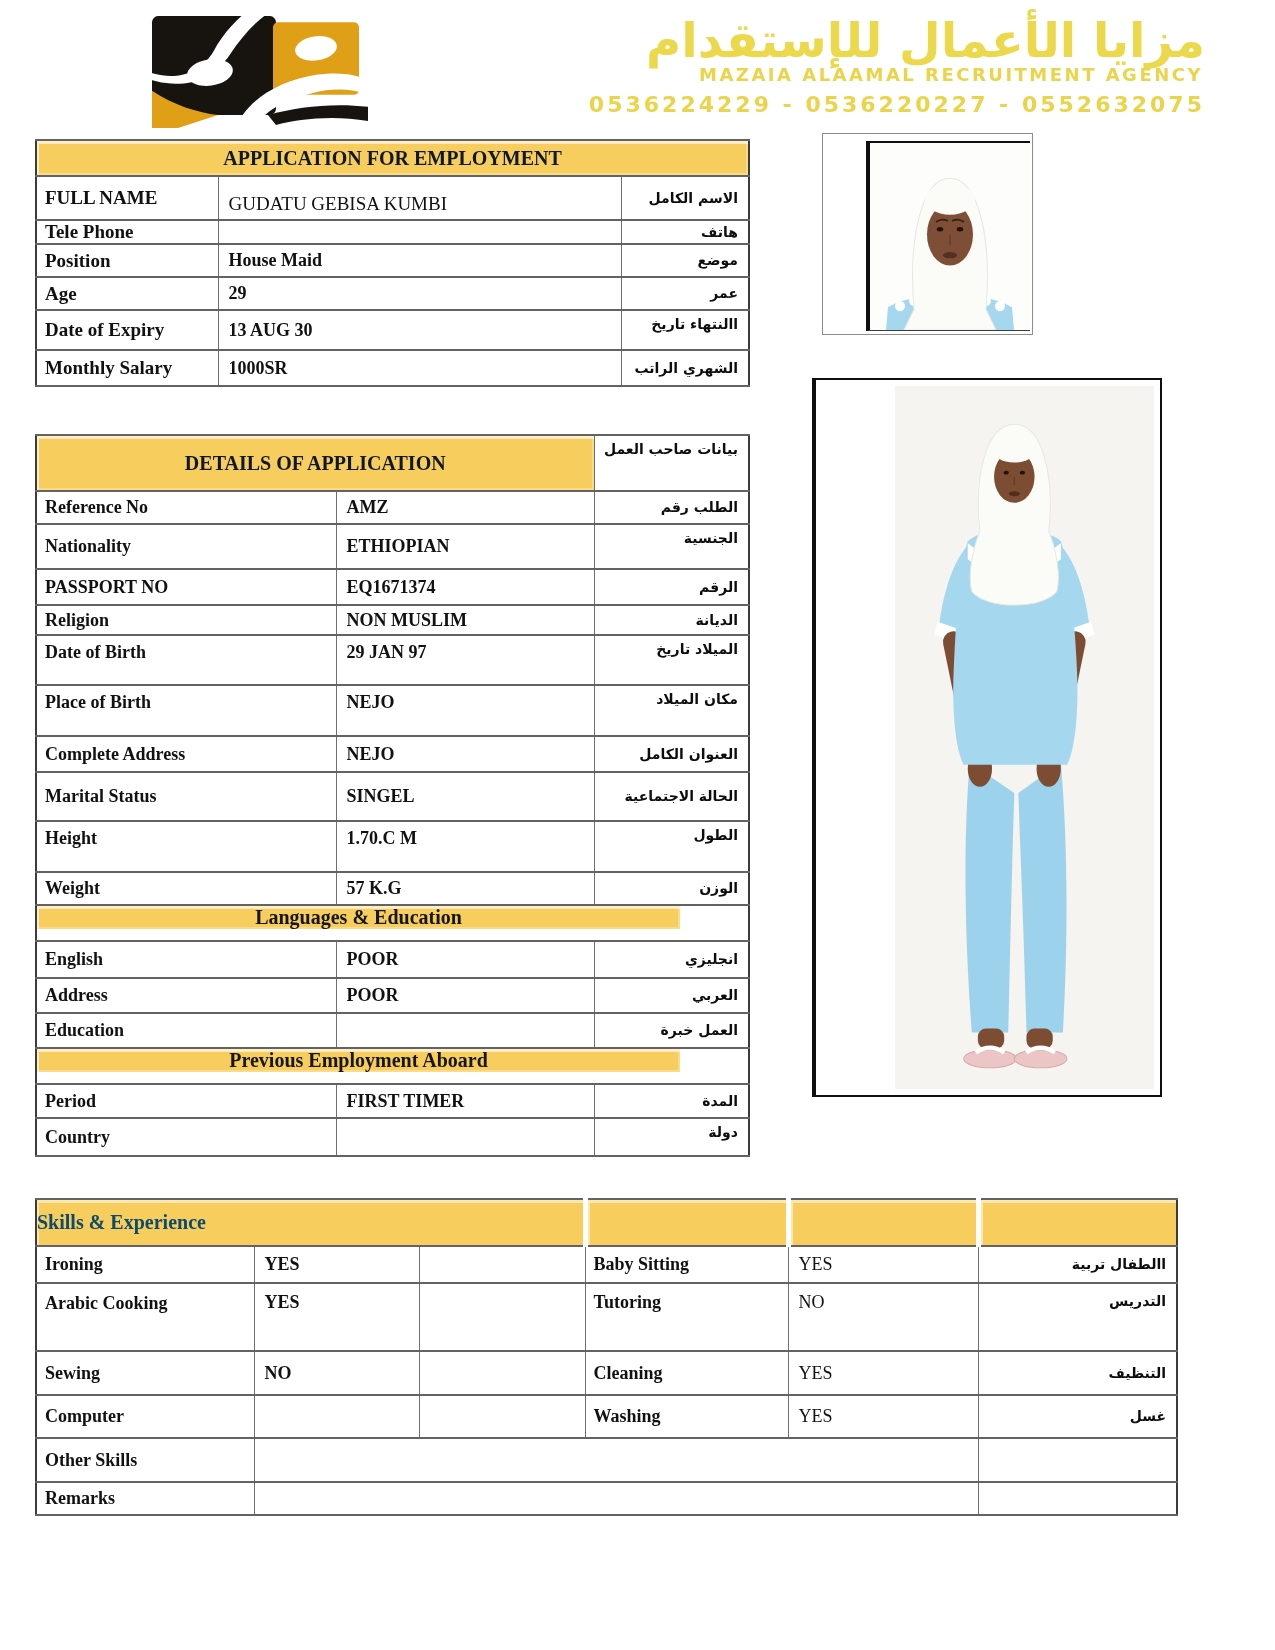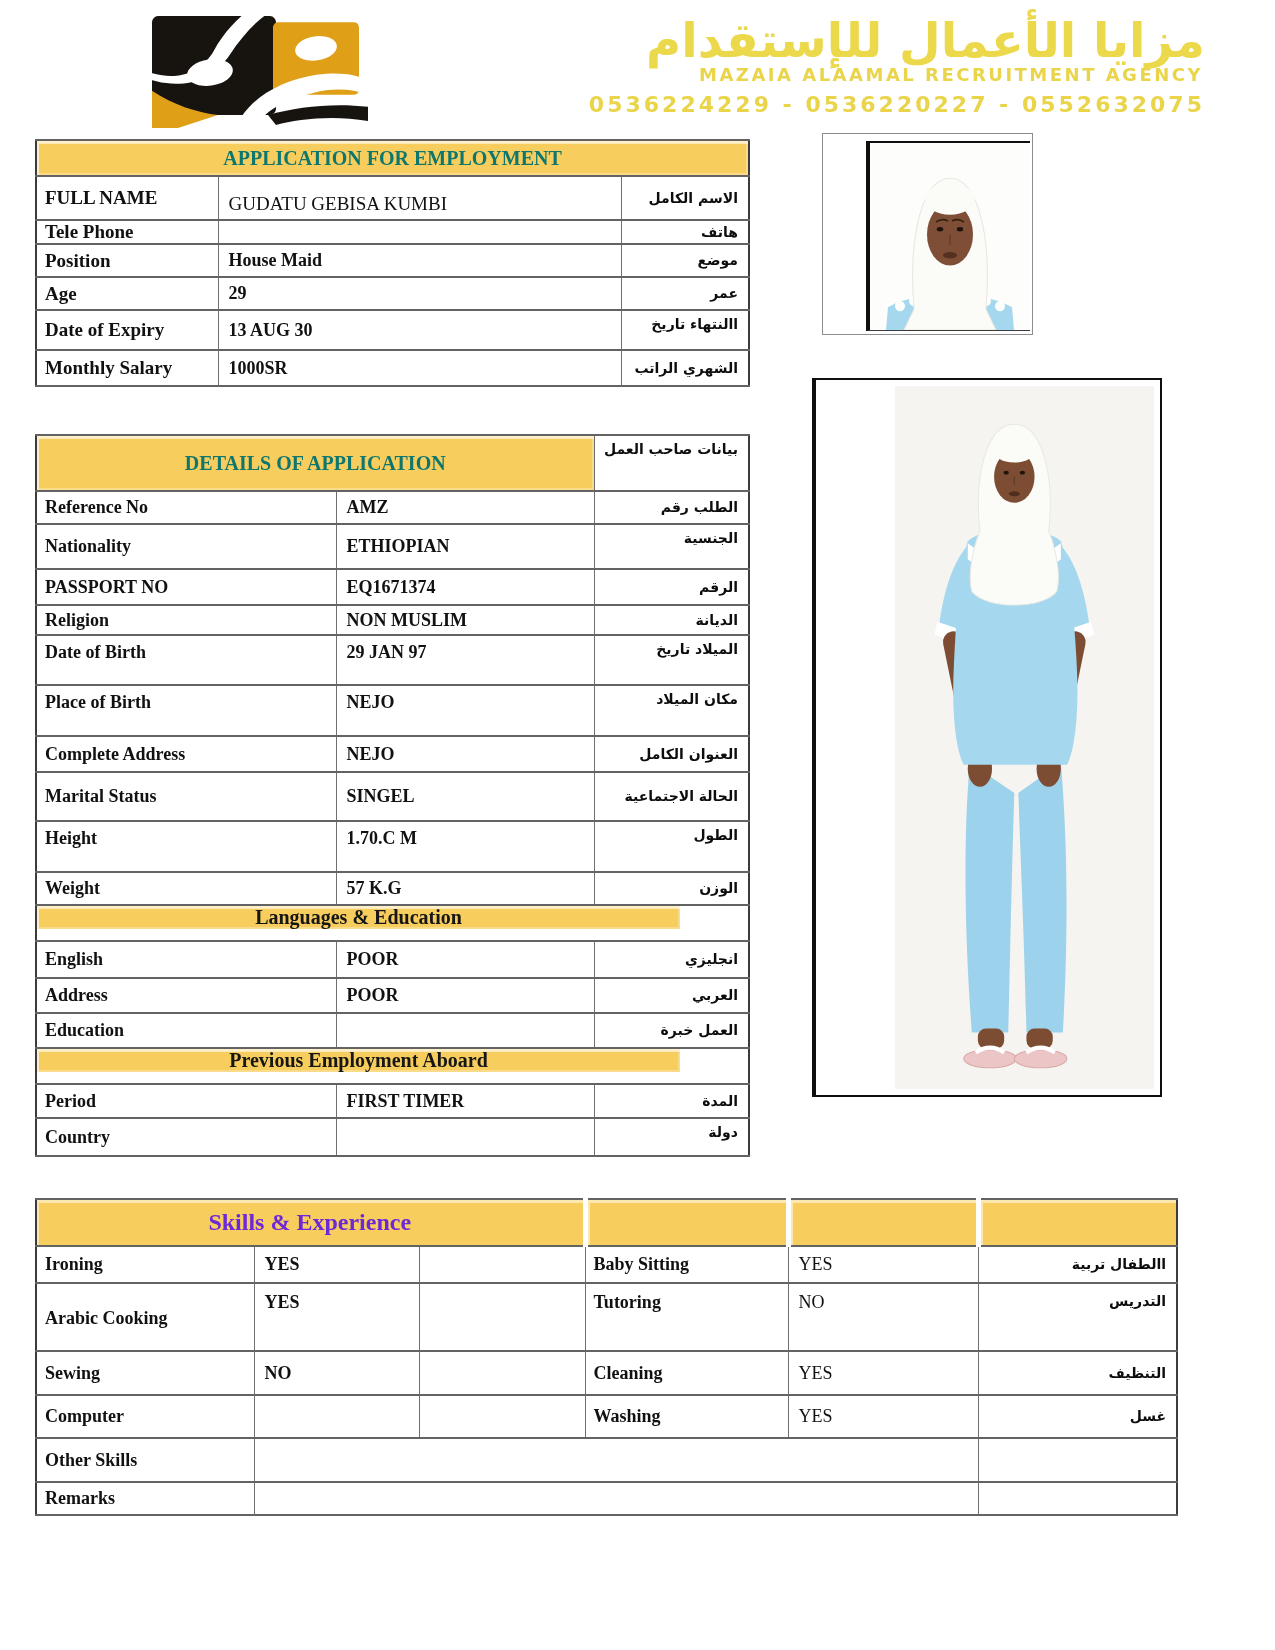--- a/index.html
+++ b/index.html
@@ -22,30 +22,30 @@
   .t1 td,.t2 td,.t3 td,.t3 th{border:1px solid #6f6f6f;border-top:2px solid #636363;border-bottom:2px solid #636363;}
 
   .lb{font-weight:bold;font-size:19px;color:#111;padding-left:8px;vertical-align:middle;}
   .lb2{font-weight:bold;font-size:18px;color:#111;padding-left:8px;vertical-align:middle;}
   .val{font-weight:bold;font-size:18px;color:#111;padding-left:10px;vertical-align:middle;}
   .val-reg{font-weight:normal;font-size:19px;color:#111;padding-left:10px;vertical-align:bottom;padding-bottom:4px;}
   .ar{direction:rtl;text-align:right;padding-right:10px;font-family:"DejaVu Sans",sans-serif;
       font-weight:bold;font-size:14px;color:#0d0d0d;vertical-align:middle;line-height:1.35;}
   .ar-top{vertical-align:top;padding-top:4px;}
 
-  .band{background:#f7ce5e;text-align:center;font-weight:bold;font-size:20px;color:#0f766e;
+  .band{background:#f7ce5e;text-align:center;font-weight:bold;font-size:20px;color:#0f172a;
         vertical-align:middle;box-shadow:inset 2px 3px 0 rgba(255,255,255,.55), inset 0 0 0 2px rgba(255,255,255,.28);}
   .band-holder{padding:0;background:#fff;vertical-align:top;}
   .band-part{height:100%;background:#f7ce5e;display:flex;align-items:center;justify-content:center;
              font-weight:bold;font-size:20px;color:#161616;
              box-shadow:inset 2px 3px 0 rgba(255,255,255,.55), inset 0 0 0 2px rgba(255,255,255,.28);}
 
   .t3 th{background:#f7ce5e;box-shadow:inset 2px 3px 0 rgba(255,255,255,.5);}
   .t3 .sk-gap{border-left:5px solid #ffffff;}
-  .sk-title{font-weight:bold;font-size:24px;color:#6d28d9;text-align:center;}
+  .sk-title{font-weight:bold;font-size:20px;color:#0c4a6e;text-align:left;}
   .val2{font-weight:normal;font-size:18px;color:#111;padding-left:10px;vertical-align:middle;}
 
   
   .photo-box-small{position:absolute;left:822px;top:133px;width:209px;height:200px;
                    border:1px solid #8d8d8d;background:#fff;}
   .photo-small-inner{position:absolute;left:43px;top:7px;right:2px;bottom:3px;
                      border-left:4px solid #0f0f0f;border-top:2px solid #0f0f0f;border-bottom:1px solid #3c3c3c;background:#fff;}
   .photo-box-large{position:absolute;left:812px;top:378px;width:344px;height:715px;
                    border:2px solid #0f0f0f;border-left-width:4px;background:#fff;}
   .fill-svg{position:absolute;left:0;top:0;width:100%;height:100%;}
@@ -301,21 +301,21 @@
     </tr>
     <tr style="height:37px">
       <td class="lb2">Ironing</td>
       <td class="val">YES</td>
       <td></td>
       <td class="lb2">Baby Sitting</td>
       <td class="val2">YES</td>
       <td class="ar">االطفال تربية</td>
     </tr>
     <tr style="height:68px">
-      <td class="lb2" style="vertical-align:top;padding-top:24px">Arabic Cooking</td>
+      <td class="lb2" style="vertical-align:top;padding-top:9px">Arabic Cooking</td>
       <td class="val" style="vertical-align:top;padding-top:8px">YES</td>
       <td></td>
       <td class="lb2" style="vertical-align:top;padding-top:8px">Tutoring</td>
       <td class="val2" style="vertical-align:top;padding-top:8px">NO</td>
       <td class="ar ar-top" style="padding-top:8px">التدريس</td>
     </tr>
     <tr style="height:44px">
       <td class="lb2">Sewing</td>
       <td class="val">NO</td>
       <td></td>

